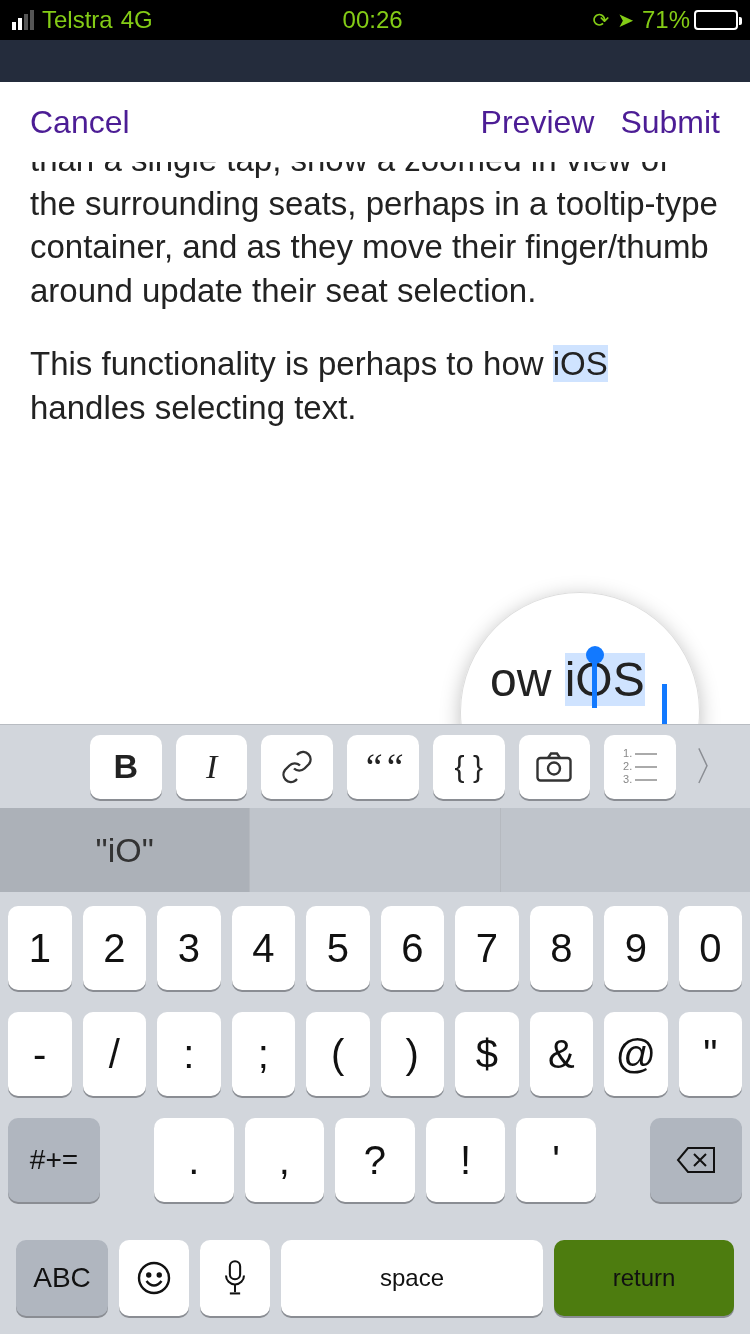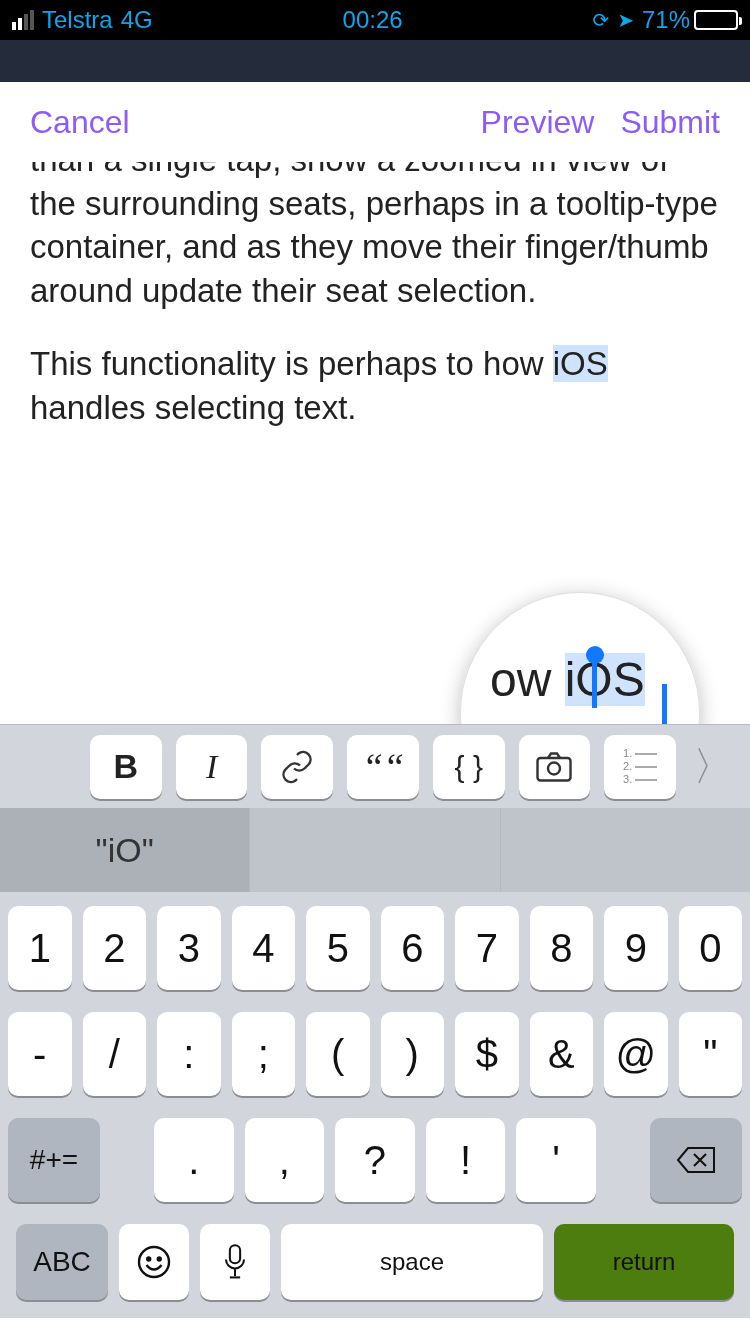--- a/index.html
+++ b/index.html
@@ -1,36 +1,36 @@
 <!DOCTYPE html>
 <html><head>
 <meta charset="utf-8">
 <style>
   * { box-sizing: border-box; margin: 0; padding: 0; }
   html, body { width: 750px; height: 1334px; font-family: -apple-system, "Helvetica Neue", Arial, sans-serif; background:#fff; overflow:hidden; }
   
-  .status-bar { background:#000; color:#0ea5e9; height:40px; display:flex; align-items:center; justify-content:space-between; padding:0 12px; font-size:24px; font-weight:500; }
+  .status-bar { background:#000; color:#84cc16; height:40px; display:flex; align-items:center; justify-content:space-between; padding:0 12px; font-size:24px; font-weight:500; }
   .status-left, .status-right { display:flex; align-items:center; gap:8px; }
   .sig-bars { display:flex; align-items:flex-end; gap:2px; }
   .sig-bars span { width:4px; background:#fff; display:inline-block; }
   .sig-bars span.dim { background:#555; }
   .sig-bars span:nth-child(1){height:8px;}
   .sig-bars span:nth-child(2){height:12px;}
   .sig-bars span:nth-child(3){height:16px;}
   .sig-bars span:nth-child(4){height:20px;}
   .battery { display:flex; align-items:center; gap:4px; }
   .batt-shell { width:44px; height:20px; border:2px solid #fff; border-radius:4px; position:relative; padding:2px; }
   .batt-shell::after { content:""; position:absolute; right:-6px; top:5px; width:3px; height:8px; background:#fff; border-radius:0 2px 2px 0; }
   .batt-fill { background:#fff; height:100%; width:71%; border-radius:1px; }
   .status-icon { font-size:20px; }
 
   
   .dark-strip { background:#242c3c; height:42px; }
   .nav-bar { height:80px; display:flex; align-items:center; justify-content:space-between; padding:0 30px; font-size:32px; }
-  .nav-btn { color:#8b5cf6; background:none; border:none; font-size:32px; font-family:inherit; }
+  .nav-btn { color:#4c1d95; background:none; border:none; font-size:32px; font-family:inherit; }
   .nav-right { display:flex; gap:26px; }
 
   
   .editor { padding:0 30px; font-size:33px; line-height:1.32; color:#222; height:562px; overflow:hidden; position:relative; }
   .editor .clip-top { margin-top:-24px; } 
   .editor p { margin-bottom:30px; }
   .sel { background:#cfe3ff;margin-top:25px; }
 
   
   .loupe { position:absolute; width:240px; height:240px; border-radius:50%; background:#fff;
@@ -61,21 +61,21 @@
   .kb-rows { padding:14px 8px 8px 8px; display:flex; flex-direction:column; gap:22px; }
   .kb-row { display:flex; gap:11px; }
   .key { height:84px; background:#fff; border:none; border-radius:10px; box-shadow:0 2px 0 #8a8d93; font-size:40px; font-family:inherit; color:#111; display:flex; align-items:center; justify-content:center; }
   .key.num { flex:1; }
   .key.sym { flex:1; }
   .key.gray { background:#b0b6bf; }
   .key.shift { width:92px; font-size:28px; }
   .row3 { padding:0 0px; }
   .row3 .spacer { width:32px; }
   .kb-bottom { display:flex; gap:11px; padding:0 8px 10px 8px; }
-  .kb-bottom .key { height:76px; }
+  .kb-bottom .key { height:76px;margin-top:16px; }
   .key.abc { width:92px; background:#b0b6bf; font-size:28px; }
   .key.emoji, .key.mic { width:70px; background:#fff; font-size:34px;}
   .key.space { flex:1; background:#fff; font-size:24px;}
   .key.return { width:180px; background:#4d7c0f; font-size:24px;}
   .key.backsp { width:92px; background:#b0b6bf; }
   .key.backsp svg { width:40px; height:30px; }
 </style>
 </head>
 <body>
 

